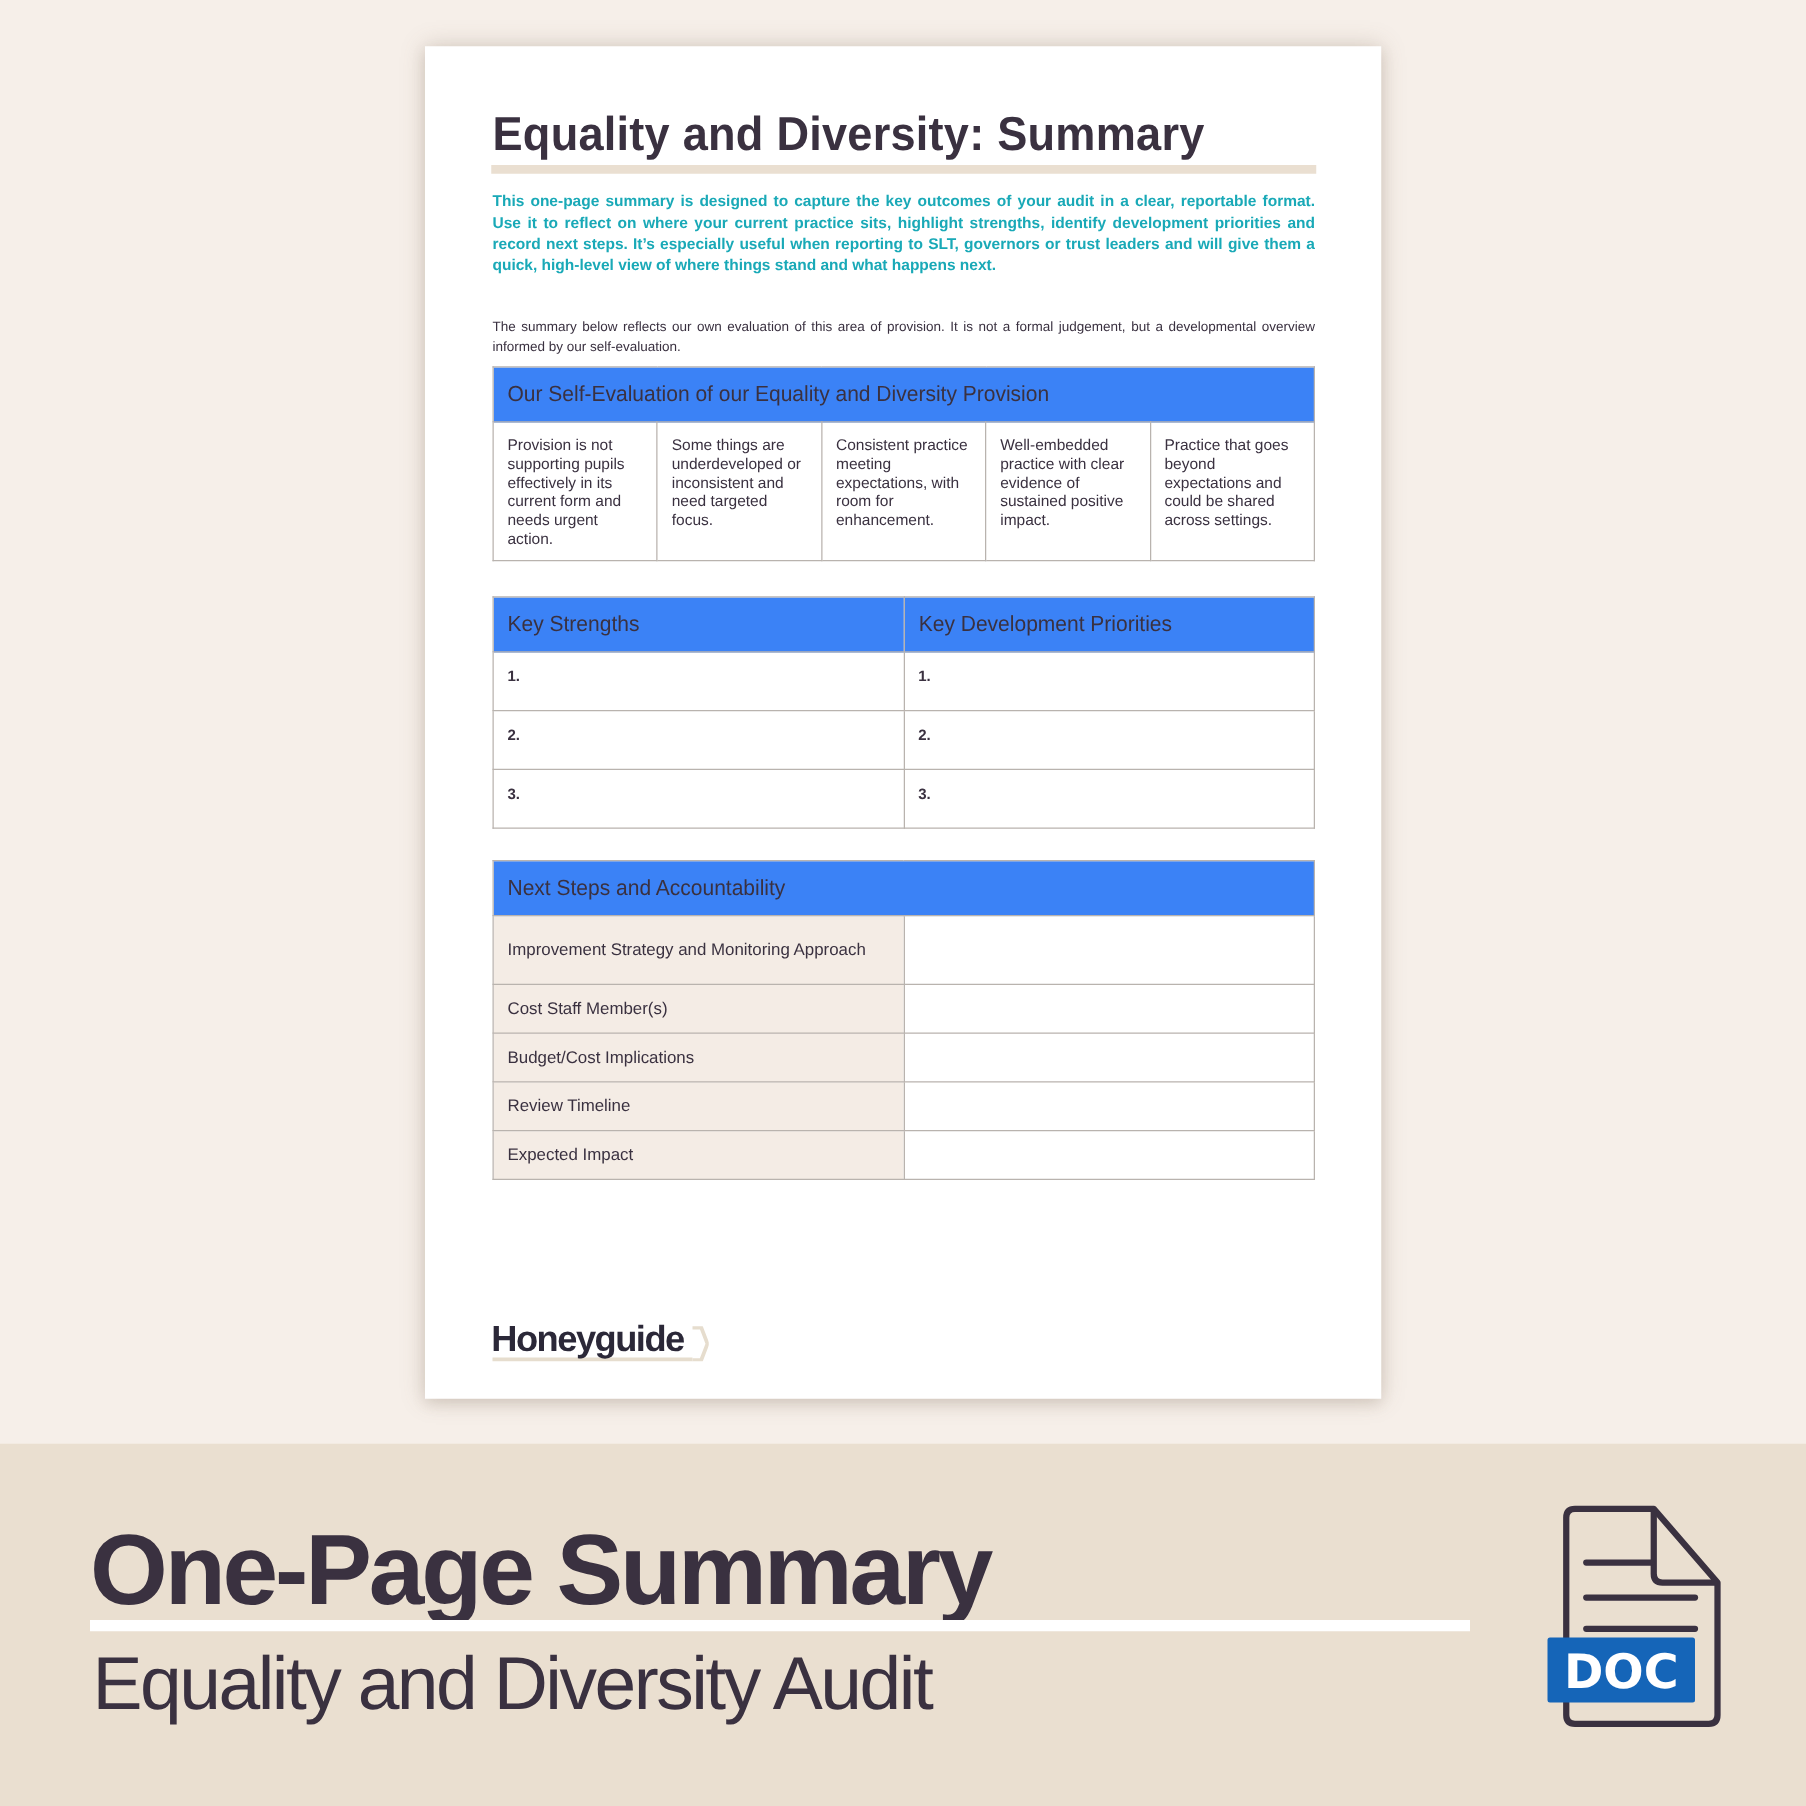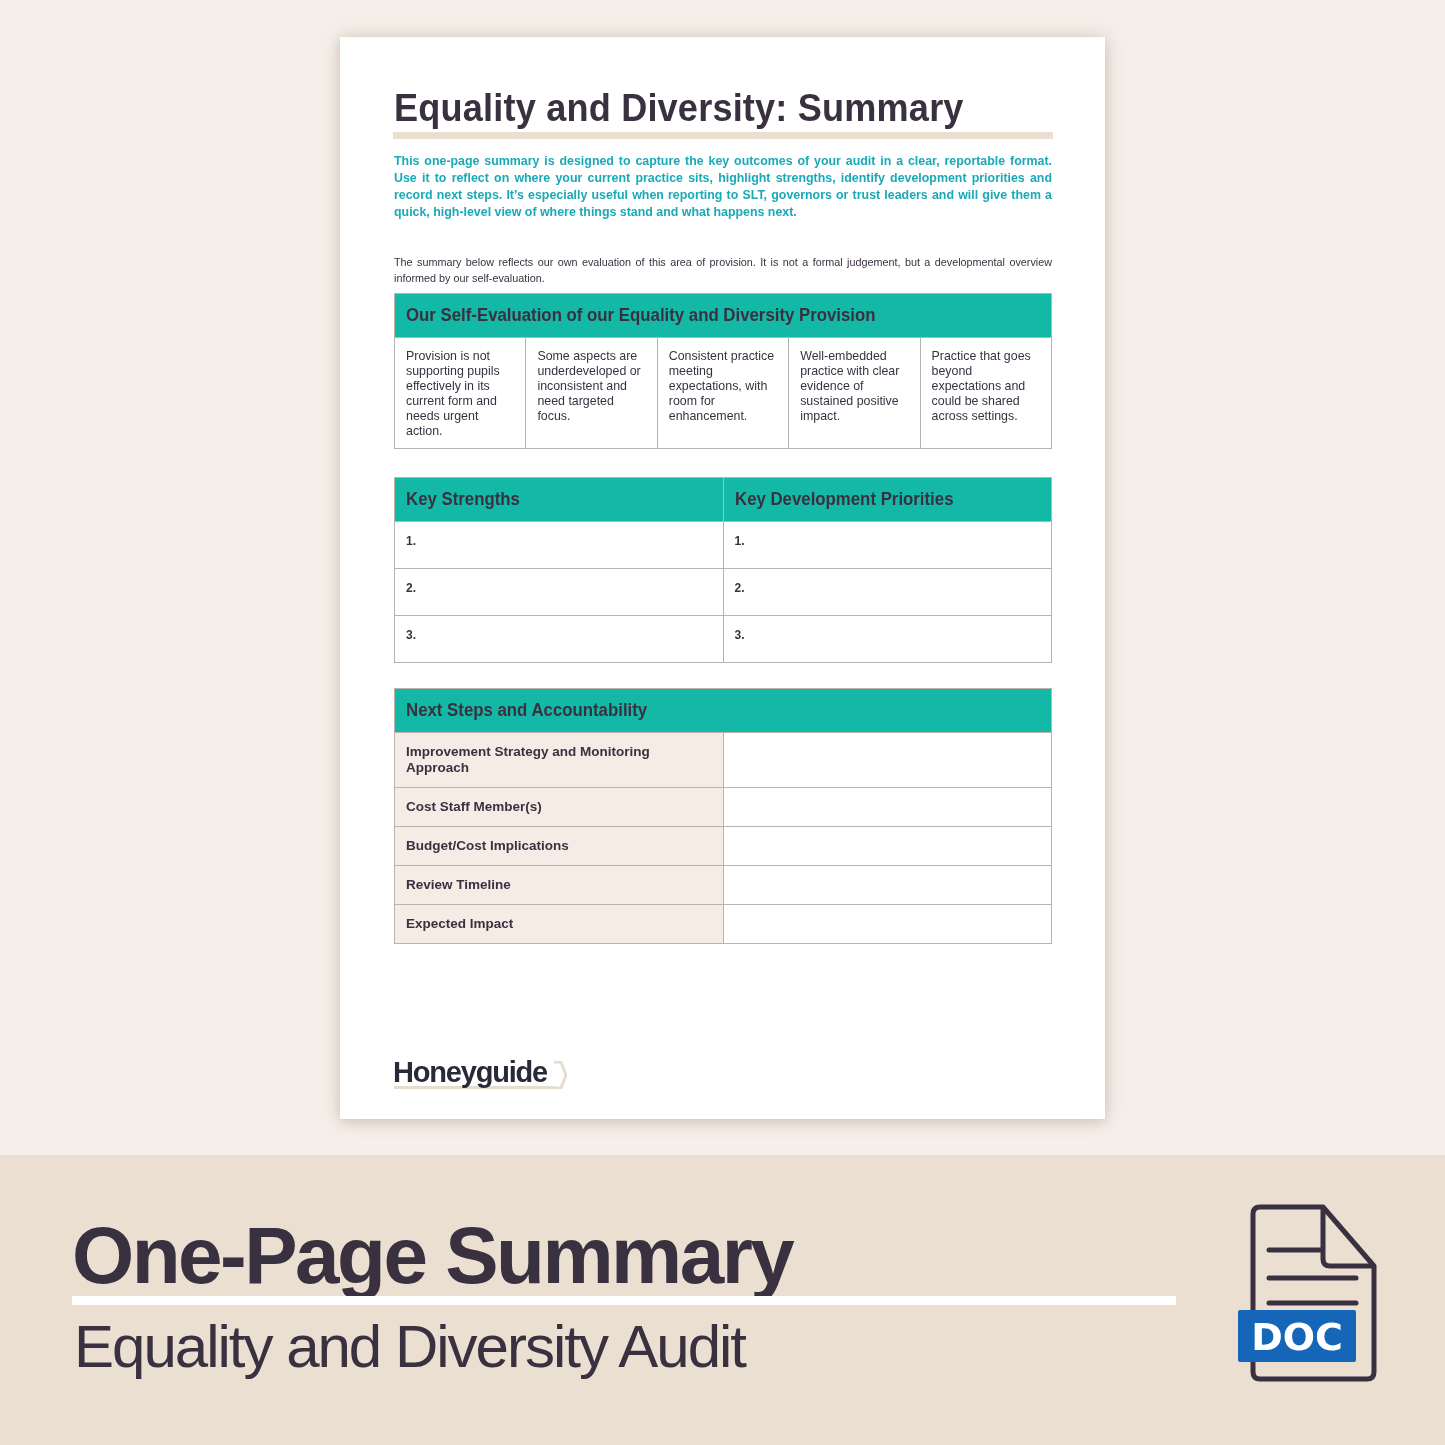--- a/index.html
+++ b/index.html
@@ -35,36 +35,36 @@
       text-align: justify;
     }
     .note {
       position: absolute; left: 54px; top: 217px; width: 658px;
       font-size: 10.8px; color: #3a3140; line-height: 16px;
       text-align: justify;
     }
     table { border-collapse: collapse; position: absolute; left: 54px; width: 658px; table-layout: fixed; }
     td, th { border: 1px solid #b9b3ae; vertical-align: top; }
     .hdr {
-      background: #14b8a6; text-align: left; font-weight: bold;
+      background: #3b82f6; text-align: left; font-weight: normal;
       font-size: 17.5px; color: #3a3140; padding: 0 11px; height: 44px; vertical-align: middle;
     }
     .hdr span { display: inline-block; transform: scaleX(0.96); transform-origin: left center; white-space: nowrap; }
     .eval-table { top: 256px; }
     .eval-cell {
       font-size: 12.4px; color: #3a3140; line-height: 15px; padding: 11px 8px 8px 11px; height: 111px;
     }
     .ks-table { top: 440px; }
     .ks-table .hdr { height: 44px; }
     .ks-cell {
       font-size: 12px; font-weight: bold; color: #3a3140; padding: 12px 11px; height: 47px;
     }
     .ns-table { top: 651px; }
     .ns-label {
-      background: #f4ece5; font-size: 13.5px; font-weight: bold; color: #3a3140;
+      background: #f4ece5; font-size: 13.5px; font-weight: normal; color: #3a3140;
       padding: 0 11px; vertical-align: middle; width: 201px; line-height: 16.5px;
     }
     .ns-value { background: #ffffff; }
     .logo {
       position: absolute; left: 53px; top: 1019px; font-size: 29px; font-weight: bold;
       color: #2b2838; letter-spacing: -1.2px;
     }
     .logo-under {
       position: absolute; left: 54px; top: 1049px; width: 160px; height: 3px; background: #e6ddce;
     }
@@ -99,21 +99,21 @@
   <p class="intro">This one-page summary is designed to capture the key outcomes of your audit in a clear, reportable format. Use it to reflect on where your current practice sits, highlight strengths, identify development priorities and record next steps. It’s especially useful when reporting to SLT, governors or trust leaders and will give them a quick, high-level view of where things stand and what happens next.</p>
   <p class="note">The summary below reflects our own evaluation of this area of provision. It is not a formal judgement, but a developmental overview informed by our self-evaluation.</p>
 
   <table class="eval-table">
     <tbody>
         <tr>
       <th class="hdr" colspan="5"><span>Our Self-Evaluation of our Equality and Diversity Provision</span></th>
     </tr>
     <tr>
       <td class="eval-cell">Provision is not supporting pupils effectively in its current form and needs urgent action.</td>
-      <td class="eval-cell">Some aspects are underdeveloped or inconsistent and need targeted focus.</td>
+      <td class="eval-cell">Some things are underdeveloped or inconsistent and need targeted focus.</td>
       <td class="eval-cell">Consistent practice meeting expectations, with room for enhancement.</td>
       <td class="eval-cell">Well-embedded practice with clear evidence of sustained positive impact.</td>
       <td class="eval-cell">Practice that goes beyond expectations and could be shared across settings.</td>
     </tr>
   </tbody>
     </table>
 
   <table class="ks-table">
     <tbody>
         <tr>

